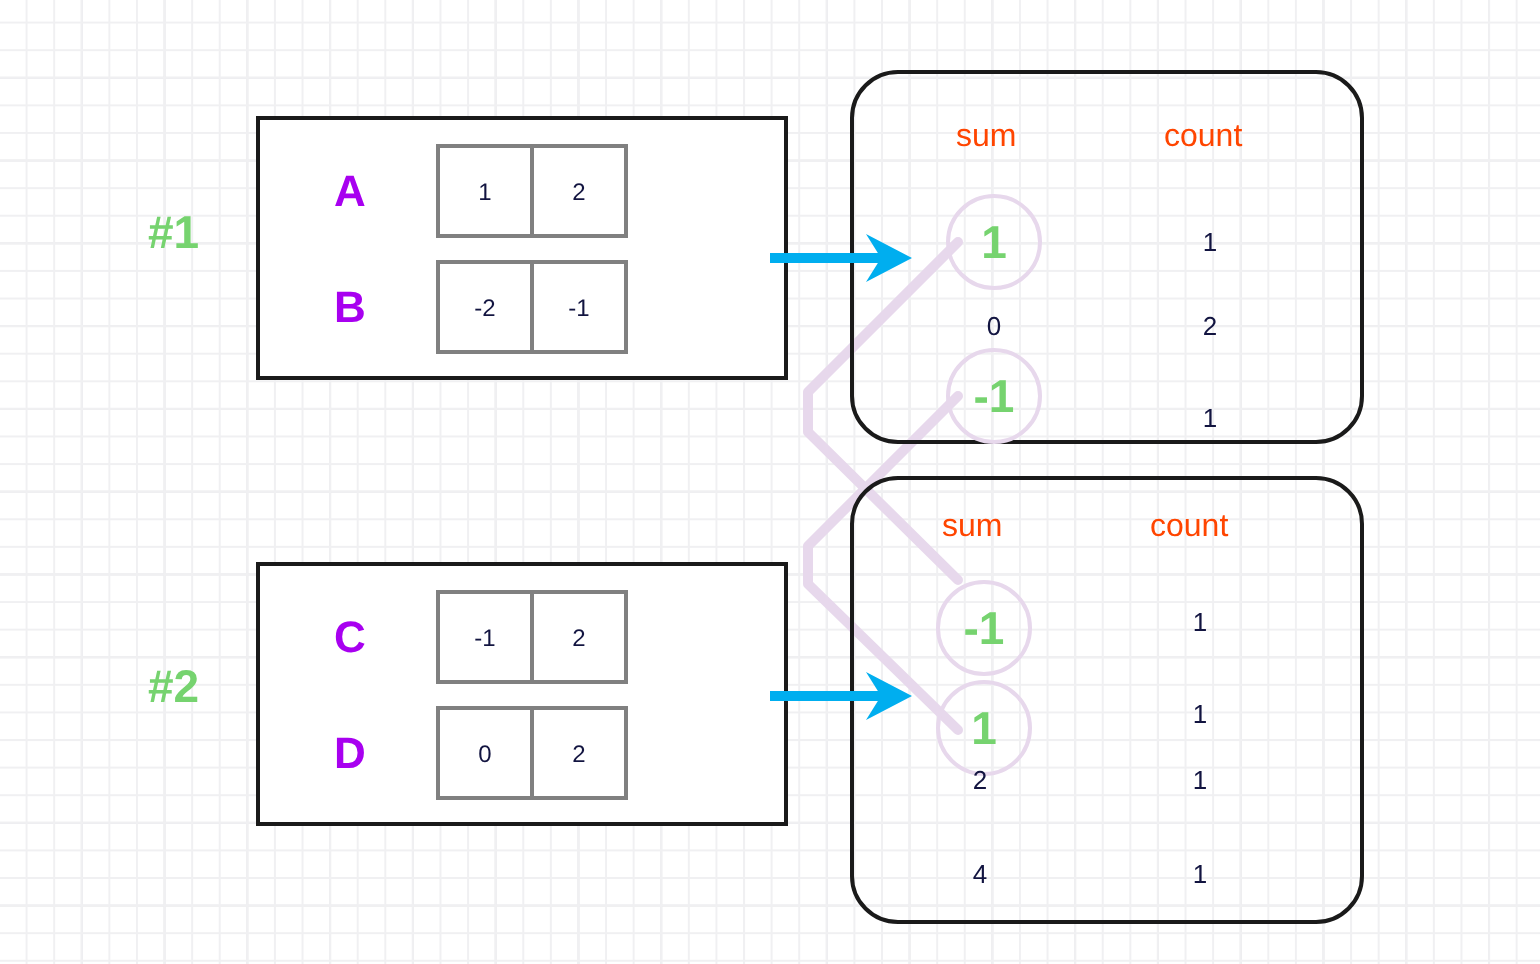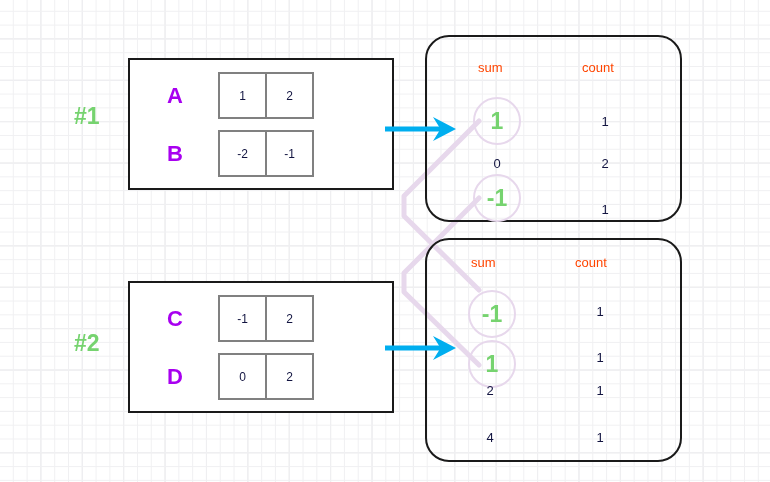--- a/index.html
+++ b/index.html
@@ -76,21 +76,21 @@
   .agg-box{
     position:absolute;
     border:2px solid #1a1a1a;
     border-radius:24px;
     background:transparent;
     box-sizing:border-box;
   }
   .col-head{
     position:absolute;
     color:#ff4500;
-    font-size:13px;
+    font-size:16px;
     font-weight:normal;
     line-height:1;
     white-space:nowrap;
   }
   .agg-val{
     position:absolute;
     font-size:13px;
     color:#121440;
     line-height:1;
     text-align:center;

